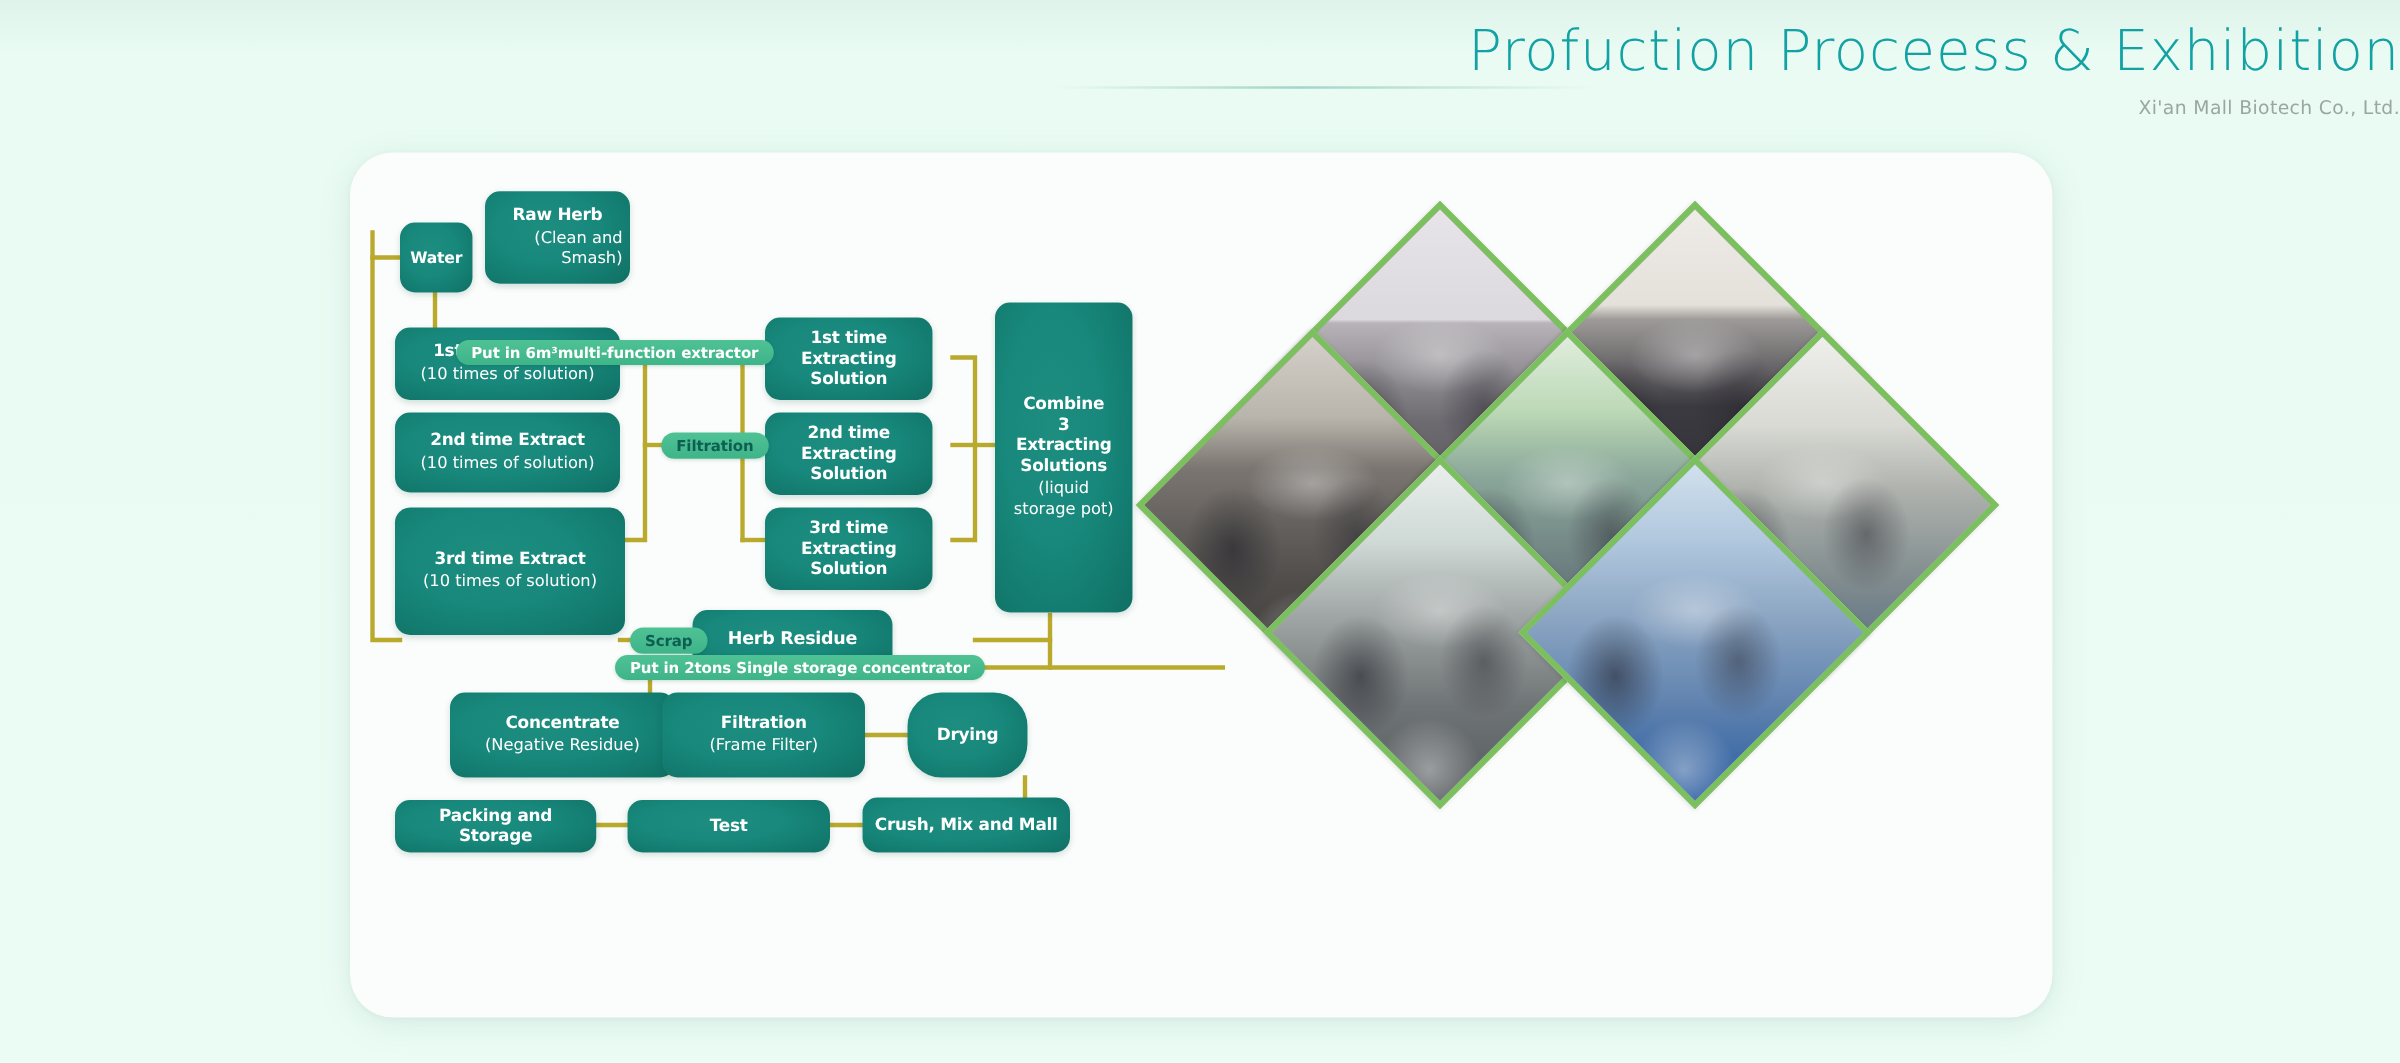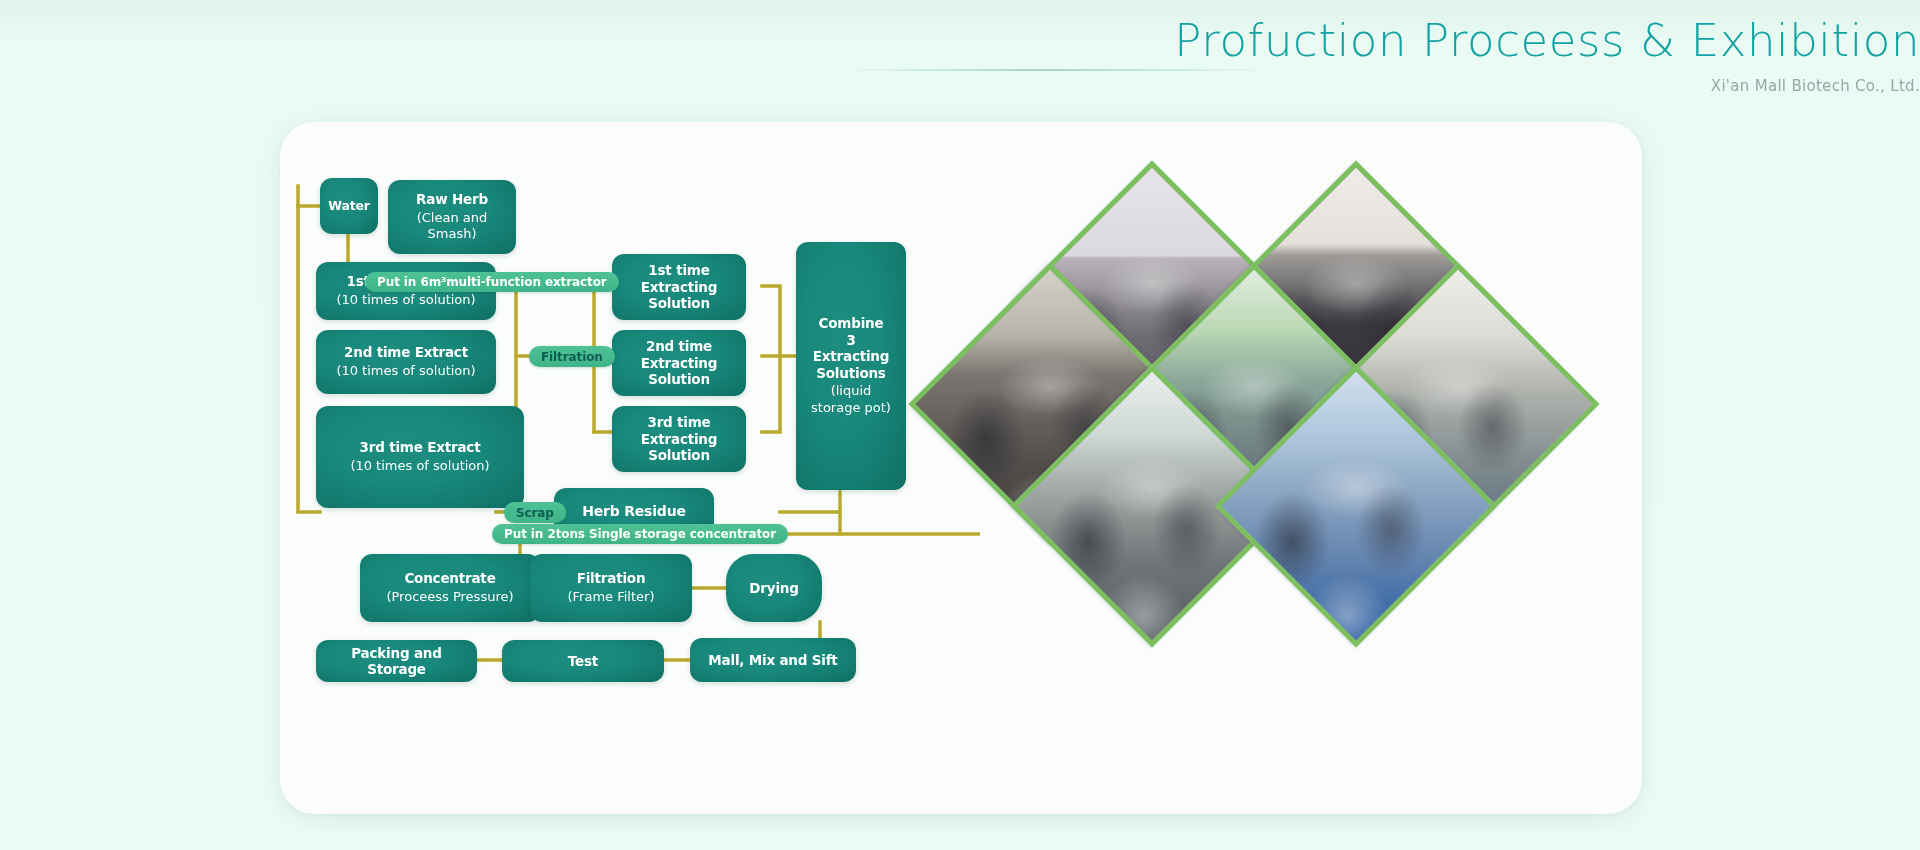--- a/index.html
+++ b/index.html
@@ -238,40 +238,40 @@
 
         <path d="M190,538 L226,538"></path>
         <path d="M380,538 L416,538"></path>
       </g>
     </svg>
 
     <div class="node small" style="left:40px; top:56px; width:58px; height:56px;">
       <div class="t1">Water</div>
     </div>
 
-    <div class="node" style="left:108px; top:58px; width:128px; height:74px;">
+    <div class="node" style="left:108px; top:31px; width:116px; height:74px;text-align:right;">
       <div class="t1">Raw Herb</div>
       <div class="t2">(Clean and Smash)</div>
     </div>
 
     <div class="pill" style="left:85px; top:150px;">
       <span>Put in 6m³multi-function extractor</span>
     </div>
 
     <div class="node" style="left:36px; top:140px; width:180px; height:58px;">
       <div class="t1">1st time Extract</div>
       <div class="t2">(10 times of solution)</div>
     </div>
 
     <div class="node" style="left:36px; top:208px; width:180px; height:64px;">
       <div class="t1">2nd time Extract</div>
       <div class="t2">(10 times of solution)</div>
     </div>
 
-    <div class="node" style="left:36px; top:284px; width:208px; height:102px;">
+    <div class="node" style="left:36px; top:284px; width:184px; height:102px;">
       <div class="t1">3rd time Extract</div>
       <div class="t2">(10 times of solution)</div>
     </div>
 
     <div class="pill dark" style="left:249px; top:224px; height:21px;">
       <span>Filtration</span>
     </div>
 
     <div class="node" style="left:332px; top:132px; width:134px; height:66px;">
       <div class="t1">1st time Extracting Solution</div>
@@ -297,42 +297,42 @@
     <div class="node small" style="left:274px; top:366px; width:160px; height:48px;">
       <div class="t1" style="font-size:14px;">Herb Residue</div>
     </div>
 
     <div class="pill" style="left:212px; top:402px;">
       <span>Put in 2tons Single storage concentrator</span>
     </div>
 
     <div class="node" style="left:36px; top:432px; width:180px; height:68px;margin-left:44px;">
       <div class="t1">Concentrate</div>
-      <div class="t2">(Proceess  Pressure)</div>
+      <div class="t2">(Negative  Residue)</div>
     </div>
 
     <div class="node" style="left:250px; top:432px; width:162px; height:68px;">
       <div class="t1">Filtration</div>
       <div class="t2">(Frame Filter)</div>
     </div>
 
     <div class="node" style="left:446px; top:432px; width:96px; height:68px;border-radius:27px;">
       <div class="t1">Drying</div>
     </div>
 
     <div class="node" style="left:36px; top:518px; width:161px; height:42px;">
       <div class="t1">Packing and Storage</div>
     </div>
 
     <div class="node" style="left:222px; top:518px; width:162px; height:42px;">
       <div class="t1">Test</div>
     </div>
 
     <div class="node" style="left:410px; top:516px; width:166px; height:44px;">
-      <div class="t1">Mall, Mix and Sift</div>
+      <div class="t1">Crush, Mix and Mall</div>
     </div>
   </div>
 
   <div class="collage">
     <div class="dia ph1" style="left:132px; top:-10px;">
       <div class="inner"></div>
     </div>
     <div class="dia ph2" style="left:336px; top:-10px;">
       <div class="inner"></div>
     </div>

